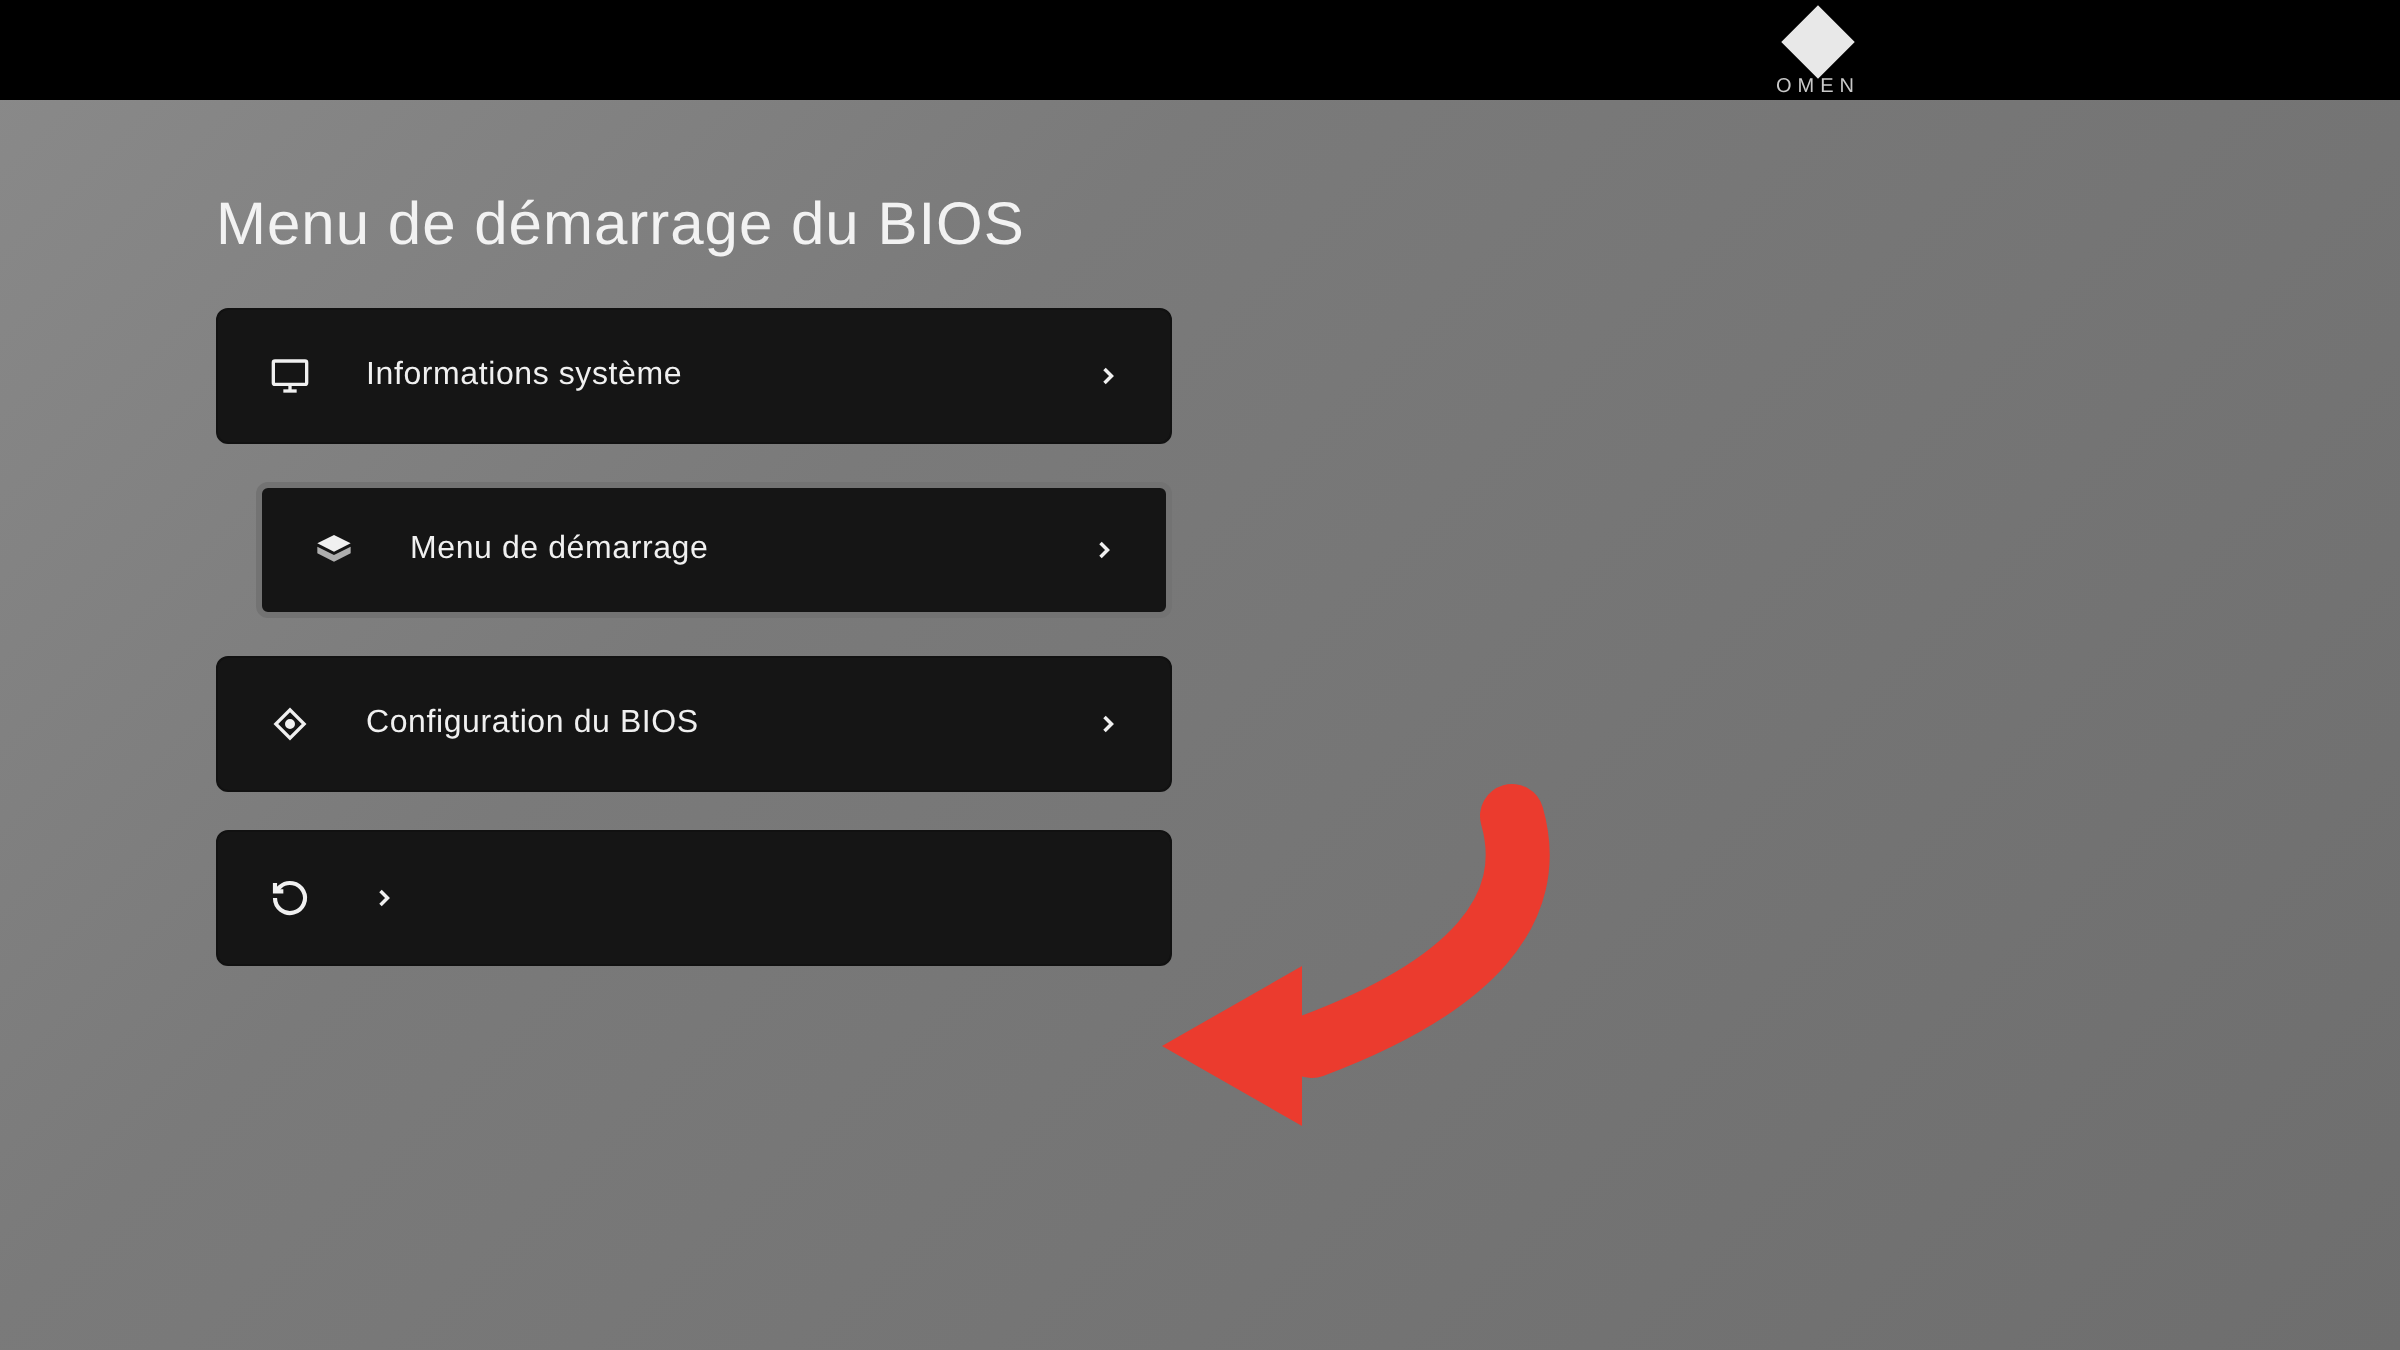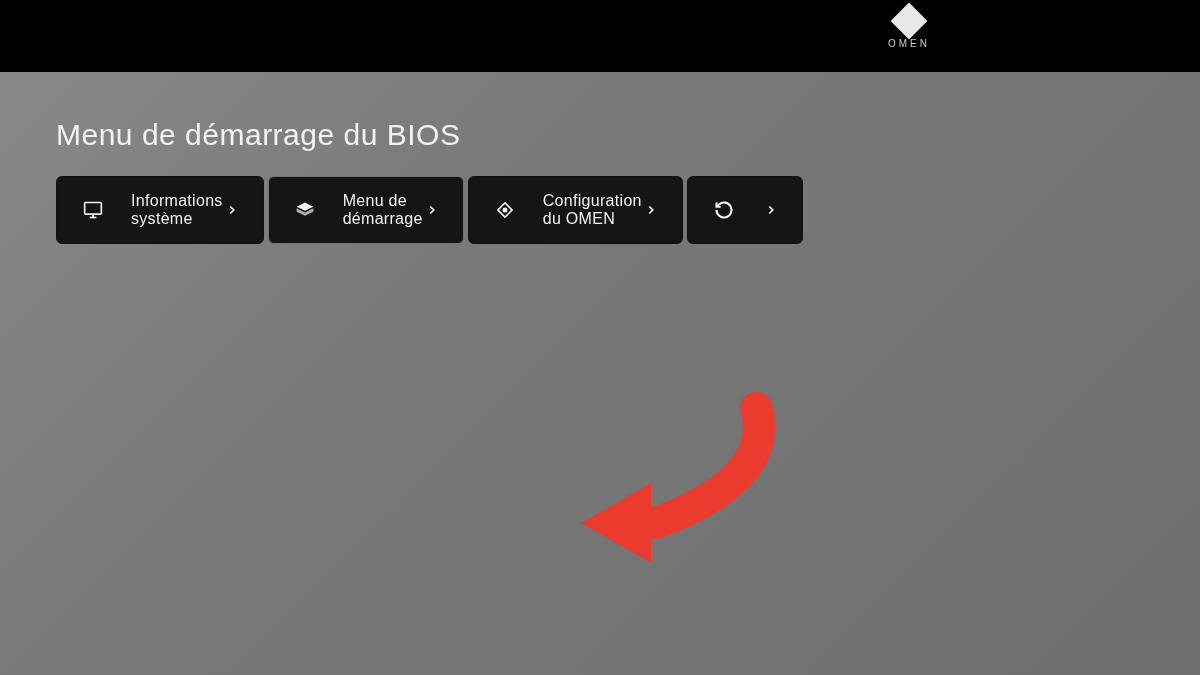--- a/index.html
+++ b/index.html
@@ -5,21 +5,21 @@
     * { box-sizing: border-box; margin: 0; padding: 0; }
     body {
       width: 1200px;
       height: 675px;
       font-family: -apple-system, 'Segoe UI', Arial, sans-serif;
       background: linear-gradient(135deg, #8a8a8a 0%, #7a7a7a 35%, #6e6e6e 100%);
       overflow: hidden;
       position: relative;
     }
     .topbar {
-      height: 72px;
+      height: 50px;
       background: #000;
       display: flex;
       align-items: center;
       justify-content: center;
       position: relative;
     }
     .brand {
       position: absolute;
       right: 270px;
       top: 8px;
@@ -34,47 +34,49 @@
       background: #e8e8e8;
       transform: rotate(45deg);
     }
     .brand-label {
       color: #c9c9c9;
       font-size: 10px;
       letter-spacing: 3px;
       font-weight: 300;
     }
     .content {
-      padding: 46px 0 0 56px;
+      padding: 46px 0 0 108px;
     }
     .title {
       color: #f2f2f2;
       font-size: 30px;
       font-weight: 400;
       letter-spacing: 0.5px;
       margin-bottom: 24px;
     }
     .menu {
       display: flex;
-      gap: 4px;
+      flex-direction: column;
+      gap: 19px;
       width: 478px;
     }
     .menu-item {
       height: 68px;
       background: #151515;
       border-radius: 6px;
       display: flex;
       align-items: center;
       padding: 0 22px 0 26px;
       cursor: pointer;
       position: relative;
       border: 1px solid #111;
     }
     .menu-item.selected {
-      border: 1px solid #737373;
+      border: 3px solid #737373;
+      margin-left: 20px;
     }
     .item-icon {
       width: 20px;
       height: 20px;
       display: flex;
       align-items: center;
       justify-content: center;
       margin-right: 28px;
       flex-shrink: 0;
     }
@@ -150,21 +152,21 @@
       </span>
     </div>
 
     <div class="menu-item">
       <span class="item-icon">
         <svg width="20" height="20" viewBox="0 0 24 24" fill="none" stroke="#f0f0f0" stroke-width="2">
           <rect x="6" y="6" width="12" height="12" transform="rotate(45 12 12)"></rect>
             <circle cx="12" cy="12" r="2" fill="#f0f0f0"></circle>
         </svg>
       </span>
-      <span class="item-label">Configuration du OMEN</span>
+      <span class="item-label">Configuration du BIOS</span>
       <span class="item-chevron">
         <svg width="14" height="14" viewBox="0 0 24 24" fill="none" stroke="#f0f0f0" stroke-width="3">
             <polyline points="9 18 15 12 9 6"></polyline>
           </svg>
       </span>
     </div>
 
     <div class="menu-item">
       <span class="item-icon">
         <svg width="20" height="20" viewBox="0 0 24 24" fill="none" stroke="#f0f0f0" stroke-width="2.5">

